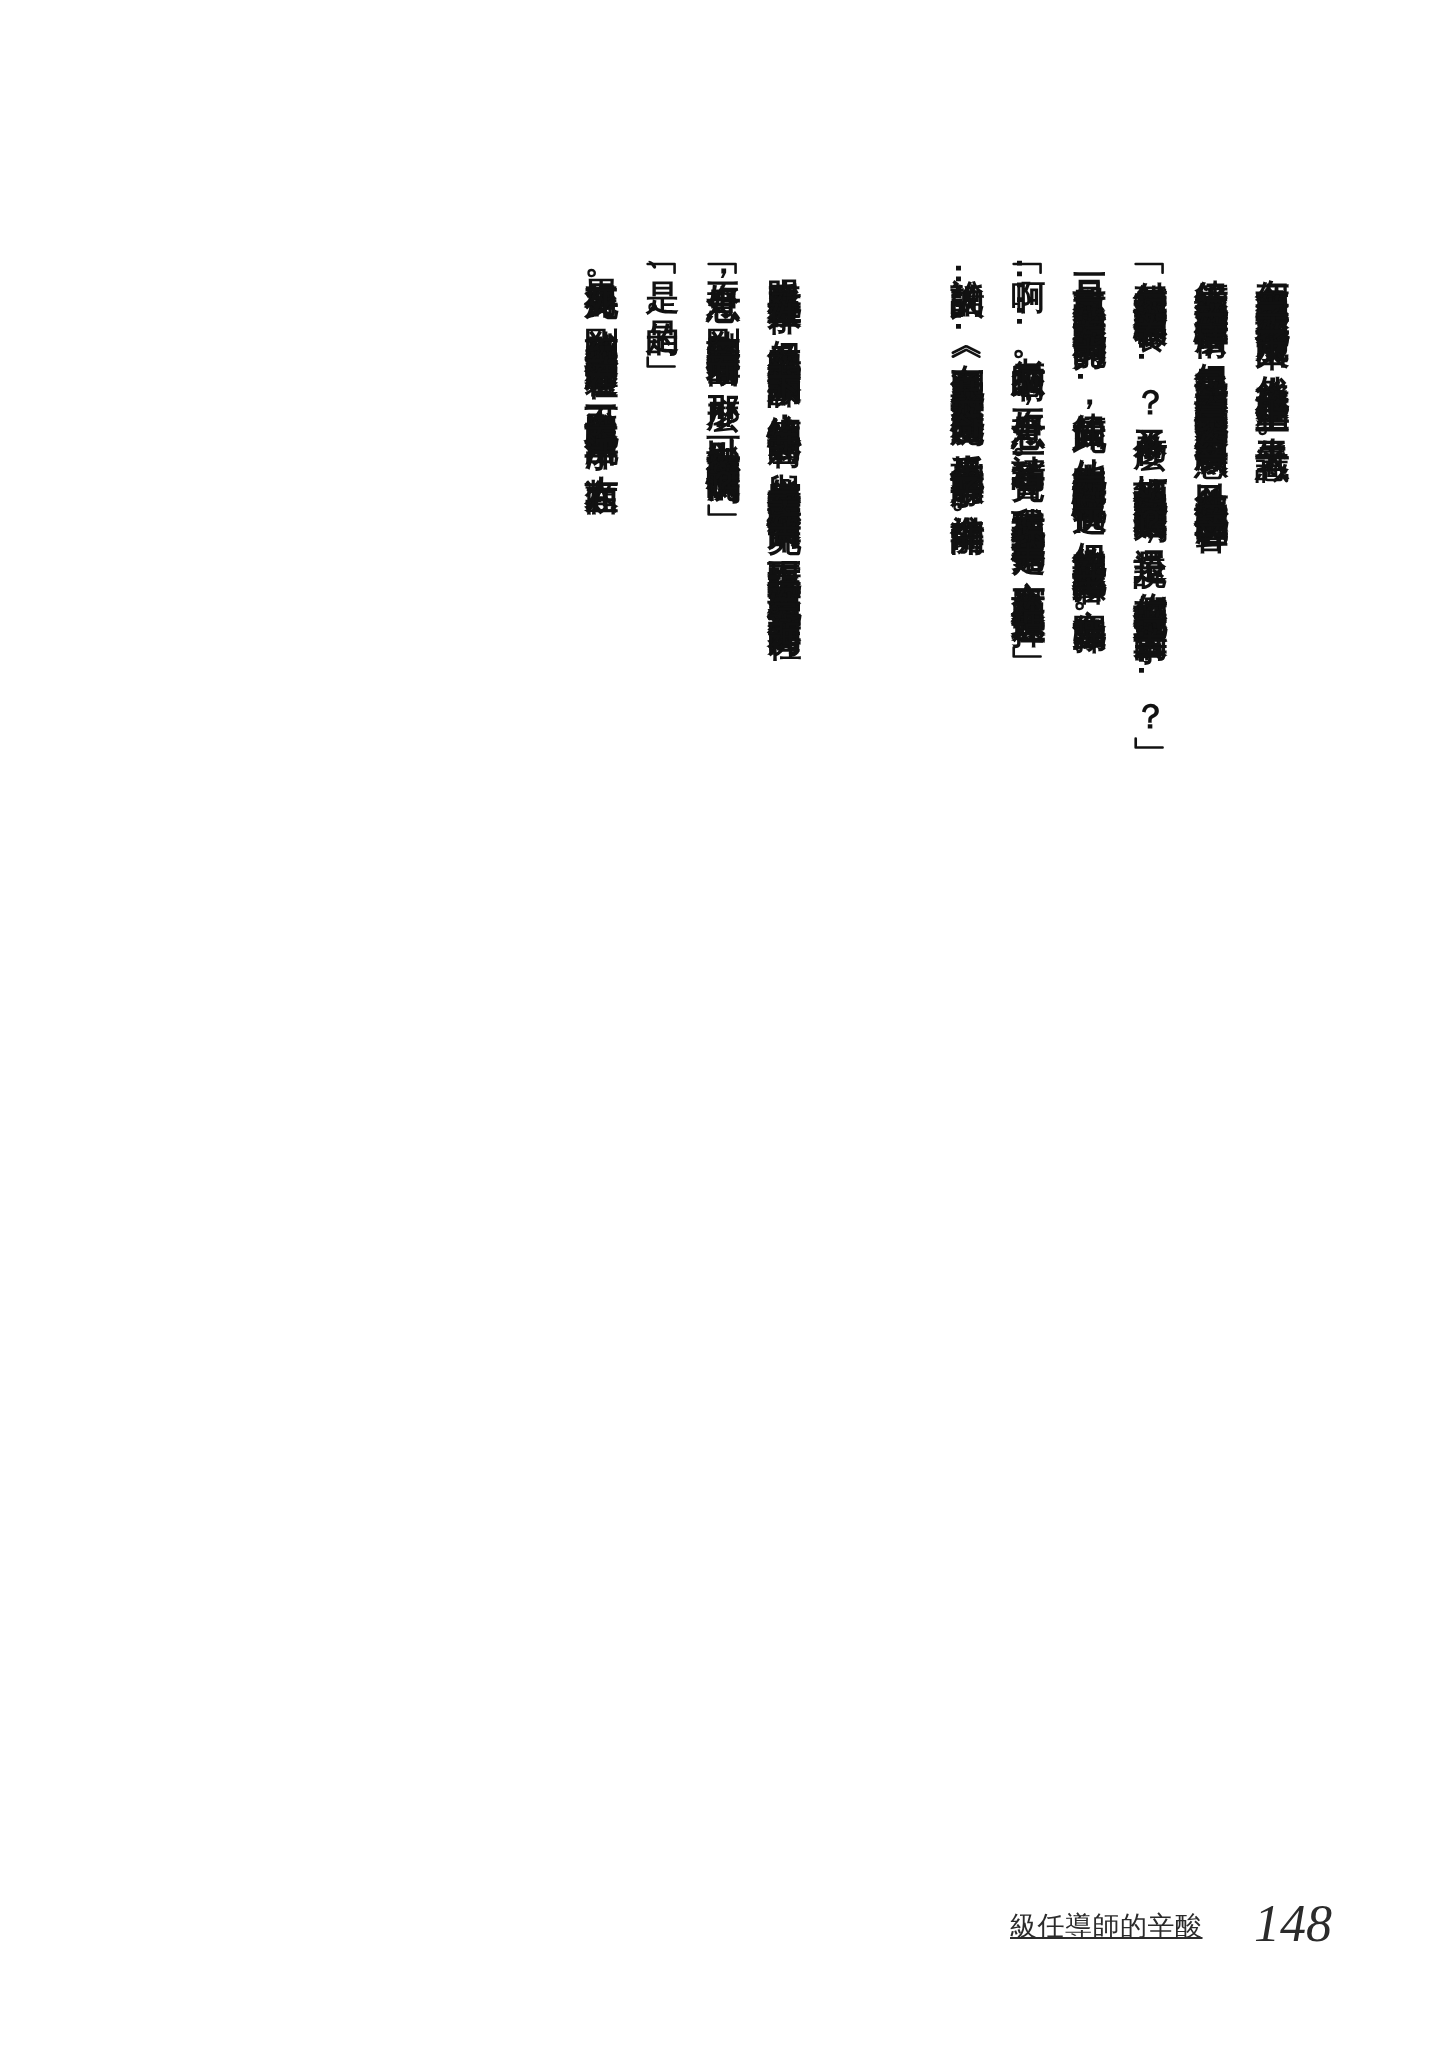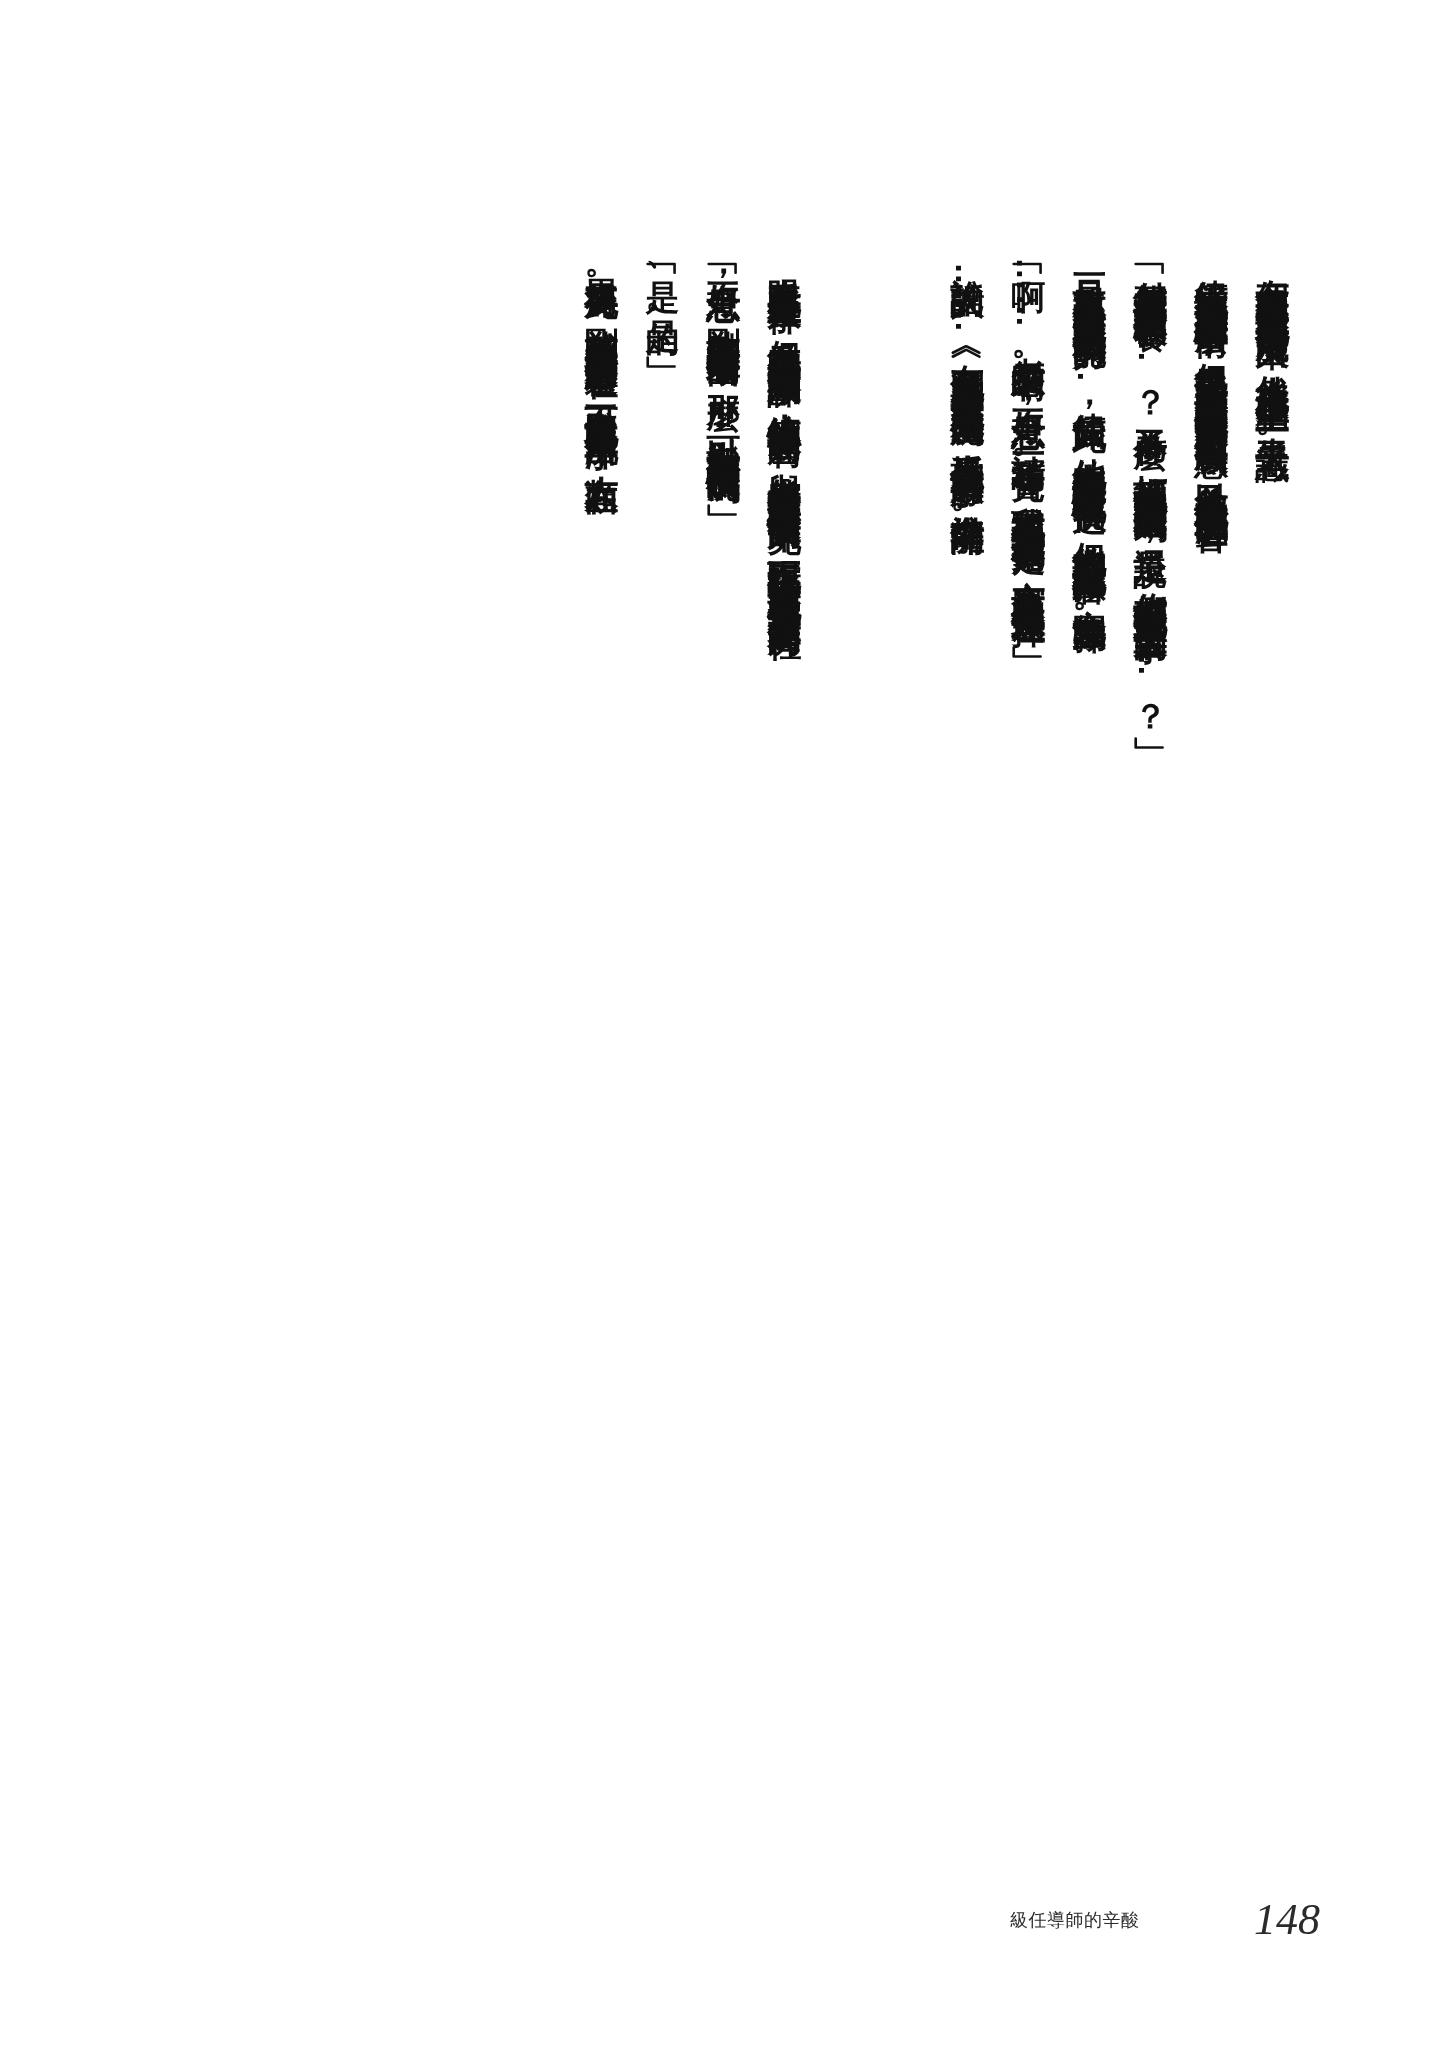--- a/index.html
+++ b/index.html
@@ -41,33 +41,34 @@
   .scene-break {
     margin-block-start: 122px;
   }
 
   .footer-title {
     position: absolute;
     left: 1010px;
     top: 1908px;
     font-family: "Liberation Sans", sans-serif;
     font-weight: 500;
-    font-size: 18px;
+    font-size: 27px;
     letter-spacing: 0.5px;
     color: #2b2b2b;
     white-space: nowrap;
+    text-decoration: underline;
   }
 
   .footer-page {
     position: absolute;
     left: 1254px;
     top: 1894px;
     font-family: "Liberation Serif", serif;
     font-style: italic;
-    font-size: 44px;
+    font-size: 52px;
     color: #2b2b2b;
     white-space: nowrap;
   }
 </style>
 </head>
 <body>
 
 <div class="page">
 
   <div class="text-block">

